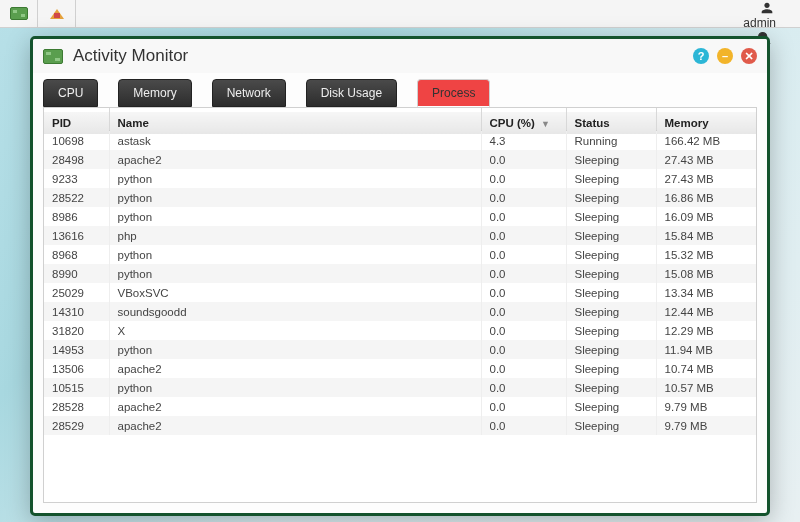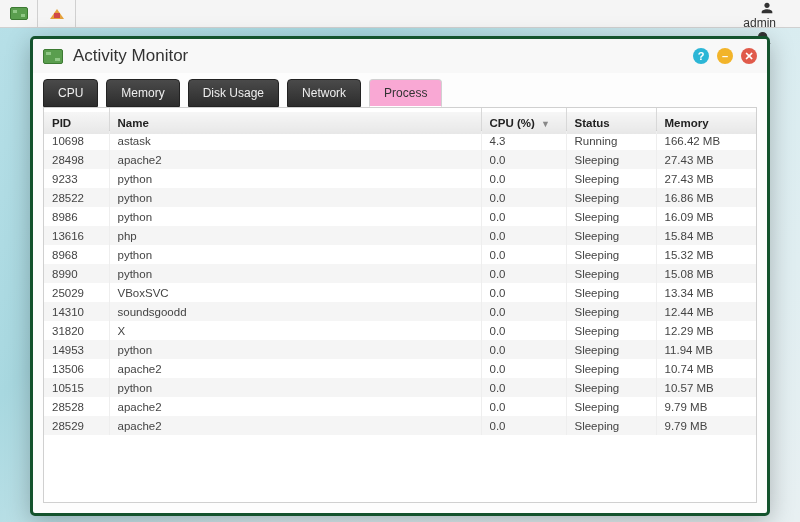--- a/index.html
+++ b/index.html
@@ -59,36 +59,36 @@
 .app-icon::before { content:""; position:absolute; left:2px; top:2px; width:5px; height:3px; background:#8fc785;}
 .app-icon::after { content:""; position:absolute; right:2px; bottom:2px; width:5px; height:3px; background:#8fc785;}
 .title { font-size: 17px; color: #333; }
 .win-controls { margin-left: auto; display: flex; gap: 8px; }
 .wc { width: 16px; height: 16px; border-radius: 50%; display:flex; align-items:center; justify-content:center; color:#fff; font-size:11px; font-weight:bold; cursor:pointer; }
 .wc-help { background: #2cb6d6; }
 .wc-min  { background: #f2b42a; }
 .wc-close{ background: #e05a4a; }
 
 .tabbar {
-  display: flex; gap: 8px;
+  display: flex; gap: 20px;
   padding: 6px 10px 0 10px;
 }
 .tab {
   padding: 6px 14px;
   border-radius: 4px 4px 0 0;
   font-size: 12px;
   cursor: pointer;
 }
 .tab-dark {
   background: linear-gradient(#4a4a4a, #2d2d2d);
   color: #eee;
   border: 1px solid #222;
 }
 .tab-active {
-  background: #f9a8d4;
+  background: #ef4444;
   color: #333;
   border: 1px solid #d0d0d0;
   border-bottom: 1px solid #fff;
 }
 .table-wrap {
   margin: 0 10px 10px 10px;
   border: 1px solid #d0d0d0;
   flex: 1;
   display: flex;
   overflow: hidden;
@@ -168,22 +168,22 @@
     <div class="win-controls">
       <div class="wc wc-help">?</div>
       <div class="wc wc-min">–</div>
       <div class="wc wc-close">✕</div>
     </div>
   </div>
 
   <div class="tabbar" id="tabbar">
       <div class="tab tab-dark">CPU</div>
       <div class="tab tab-dark">Memory</div>
+      <div class="tab tab-dark">Network</div>
       <div class="tab tab-dark">Disk Usage</div>
-      <div class="tab tab-dark">Network</div>
       <div class="tab tab-active">Process</div>
     </div>
 
   <div class="table-wrap">
     <div class="table-scroll">
       <table>
         <thead>
           <tr>
             <th class="col-pid">PID</th>
             <th class="col-name">Name</th>

